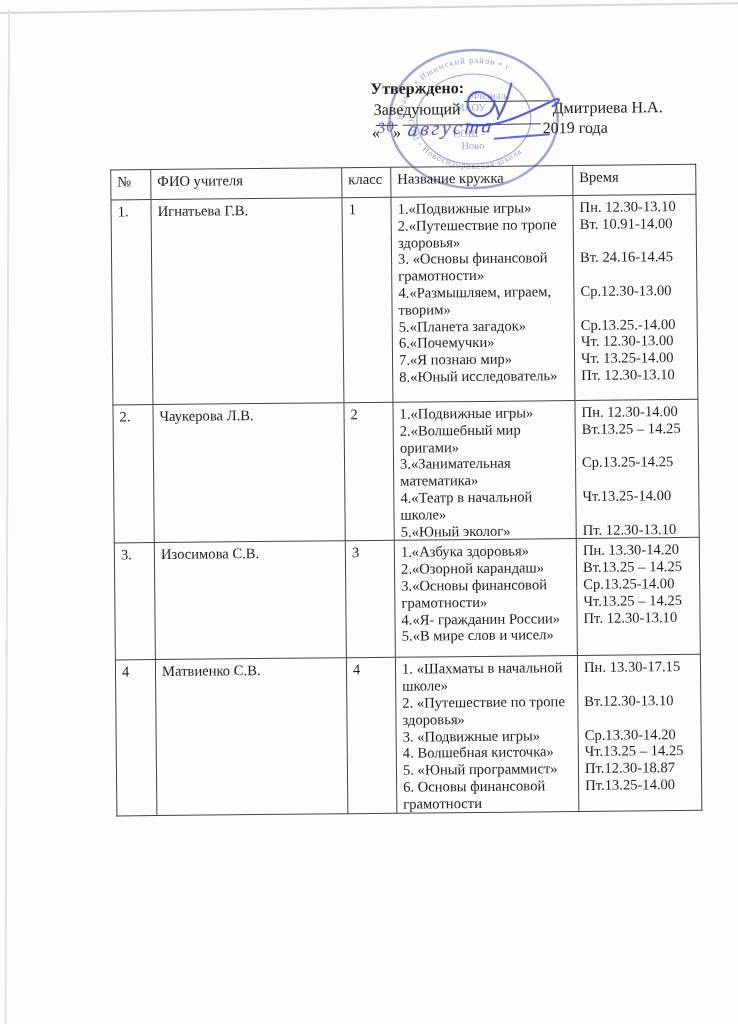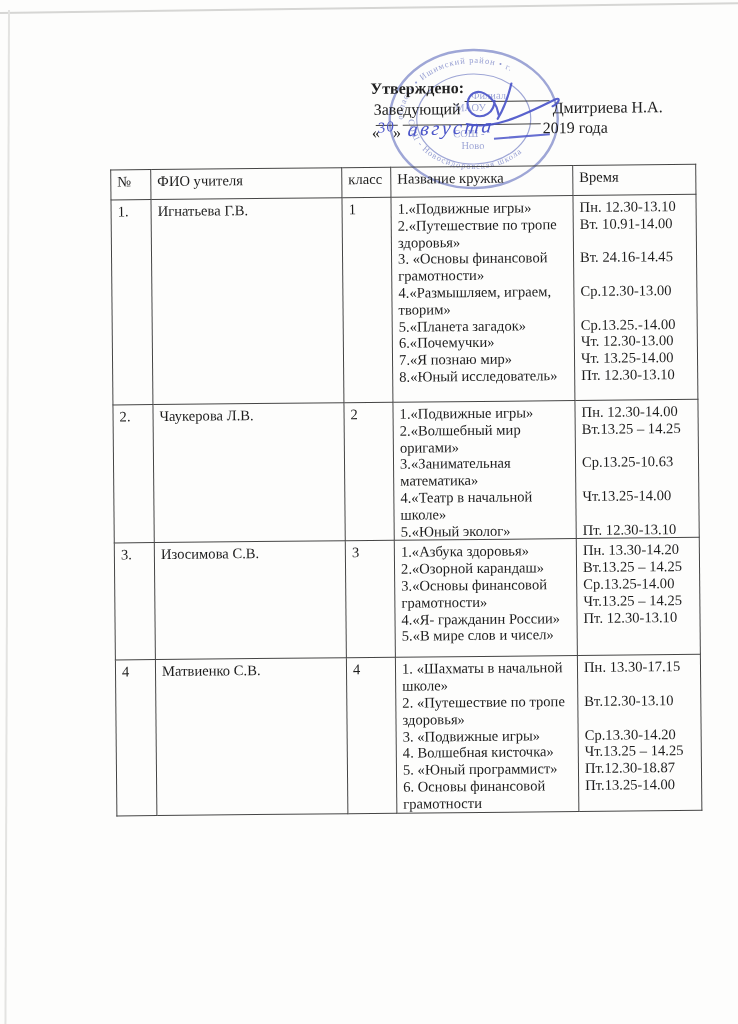--- a/index.html
+++ b/index.html
@@ -165,21 +165,21 @@
             <div class="line">3.«Занимательная</div>
             <div class="line">математика»</div>
             <div class="line">4.«Театр в начальной</div>
             <div class="line">школе»</div>
             <div class="line">5.«Юный эколог»</div>
           </td>
           <td>
             <div class="line">Пн. 12.30-14.00</div>
             <div class="line">Вт.13.25 – 14.25</div>
             <div class="line"></div>
-            <div class="line">Ср.13.25-10.63</div>
+            <div class="line">Ср.13.25-14.25</div>
             <div class="line"></div>
             <div class="line">Чт.13.25-14.00</div>
             <div class="line"></div>
             <div class="line">Пт. 12.30-13.10</div>
           </td>
         </tr>
         <tr style="height: 117px;">
           <td>3.</td>
           <td>Изосимова С.В.</td>
           <td>3</td>

